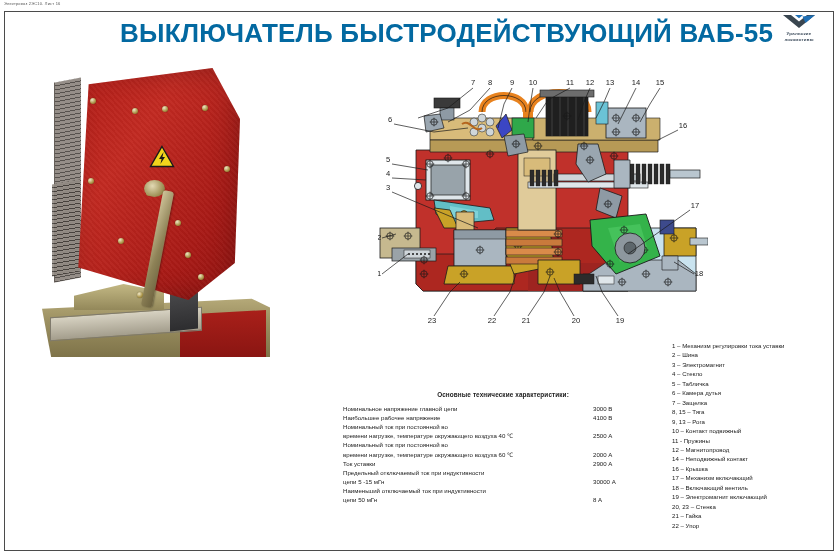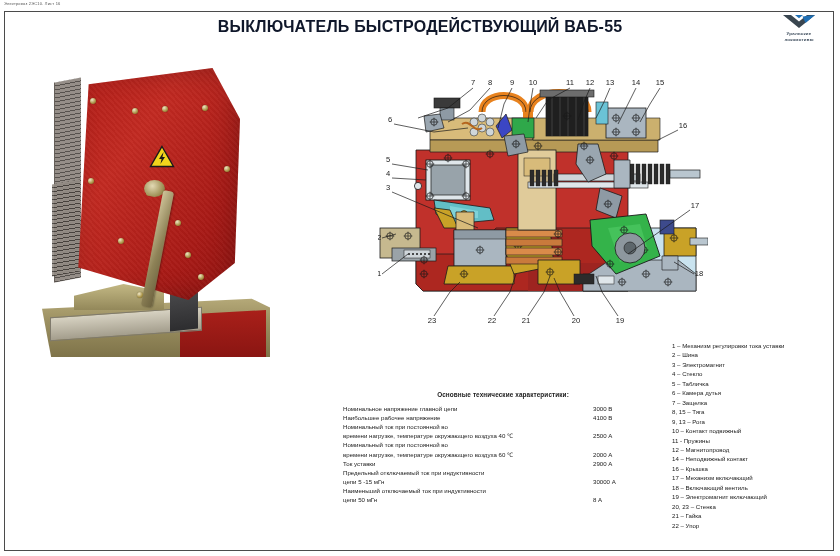--- a/index.html
+++ b/index.html
@@ -1,20 +1,20 @@
 <!DOCTYPE html>
 <html><head>
 <meta charset="utf-8">
 <style>
   html,body{margin:0;padding:0;background:#fff;}
   body{width:840px;height:556px;overflow:hidden;font-family:"Liberation Sans",sans-serif;color:#000;}
   .slide{position:absolute;left:0;top:0;width:840px;height:556px;background:#ffffff;}
   .header-note{position:absolute;left:4px;top:1px;font-size:4px;color:#555;letter-spacing:.2px;white-space:nowrap;}
   .page-border{position:absolute;left:4px;top:11px;width:830px;height:540px;border:1px solid #4b4b4b;box-sizing:border-box;background:#fff;}
-  .title{position:absolute;left:120px;top:18px;width:600px;text-align:center;font-size:16px;font-weight:bold;letter-spacing:.2px;color:#0f172a;white-space:nowrap;}
+  .title{position:absolute;left:120px;top:18px;width:600px;text-align:center;font-size:26px;font-weight:bold;letter-spacing:.2px;color:#0369a1;white-space:nowrap;}
   .logo{position:absolute;left:768px;top:14px;width:62px;height:36px;}
   .logo-mark{position:absolute;left:14px;top:0px;width:34px;height:16px;}
   .logo-text{position:absolute;left:0;top:17px;width:62px;text-align:center;font-size:4.4px;font-weight:bold;color:#3b4a5a;line-height:5.6px;letter-spacing:.2px;}
 
   
   .photo{position:absolute;left:32px;top:62px;width:250px;height:295px;}
   .ph-shadow{position:absolute;left:8px;top:250px;width:225px;height:40px;background:radial-gradient(ellipse at 50% 50%,rgba(120,120,120,.32),rgba(255,255,255,0) 70%);}
   .ph-panel{position:absolute;left:36px;top:6px;width:172px;height:232px;background:linear-gradient(125deg,#b01d18 0%,#c22a22 35%,#a81a16 75%,#8d1411 100%);
      clip-path:polygon(12% 7%,84% 0%,100% 22%,97% 84%,70% 100%,6% 86%);box-shadow:inset 0 0 30px rgba(0,0,0,.3);}
   .ph-panel-tex{position:absolute;inset:0;background:

